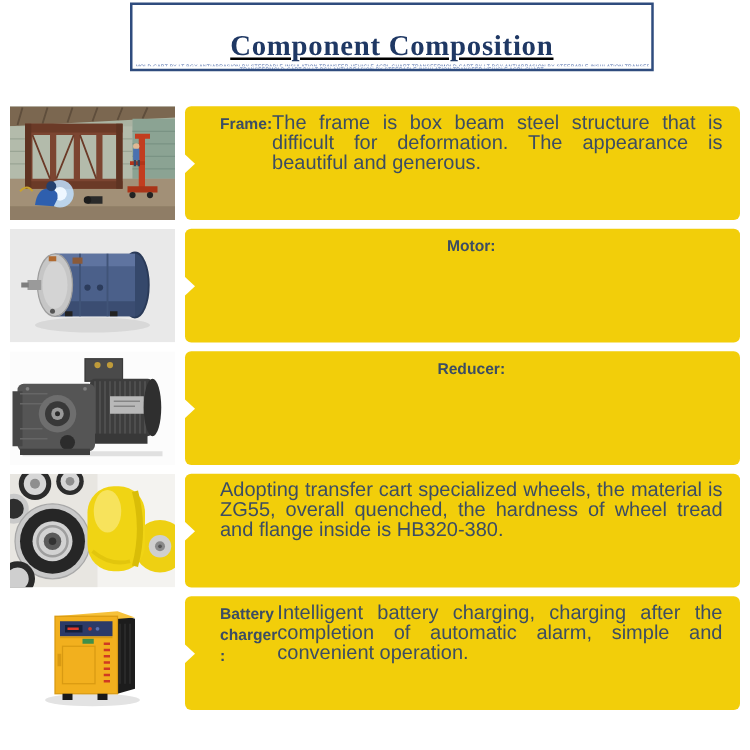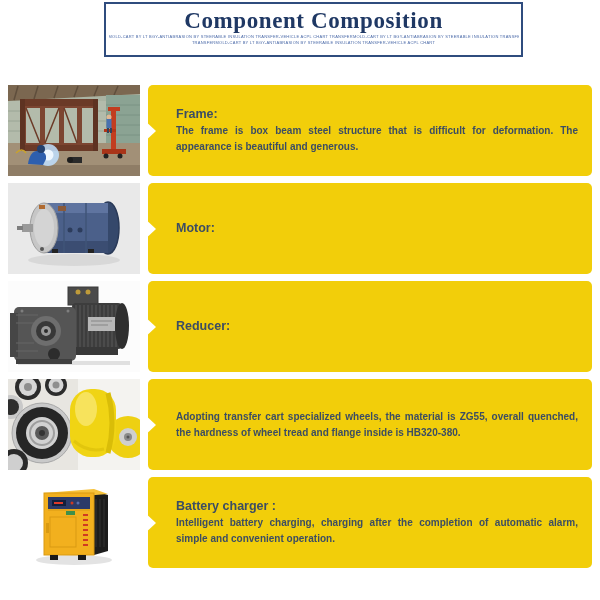--- a/index.html
+++ b/index.html
@@ -11,21 +11,22 @@
   *{margin:0;padding:0;box-sizing:border-box;}
   html,body{background:#fff;}
   body{font-family:"Liberation Sans",sans-serif;}
   .page{position:relative;width:600px;height:600px;background:#fff;overflow:hidden;}
 
   
   .header-box{
     position:absolute;left:104px;top:2px;width:419px;height:55px;
     border:2px solid var(--border-navy,#2F4C7E);
     display:flex;flex-direction:column;align-items:center;
-    padding-top:3px;
+    padding-top:19px;
+    text-decoration:underline;
   }
   .page-title{
     font-family:"Liberation Serif",serif;font-weight:700;
     font-size:23px;line-height:27px;color:var(--title-navy,#1F3864);
     letter-spacing:0.6px;white-space:nowrap;
   }
   .microtext{
     width:410px;text-align:center;color:#4a69a8;
     font-size:4px;line-height:6px;letter-spacing:0.25px;
     white-space:nowrap;overflow:hidden;filter:blur(0.3px);
@@ -38,35 +39,35 @@
 
   .photo{
     position:absolute;left:8px;top:0;width:132px;height:91px;overflow:hidden;
   }
   .photo svg{display:block;width:132px;height:91px;}
 
   .bubble{
     position:absolute;left:148px;top:0;width:444px;height:91px;
     background:var(--accent-yellow,#F2CE0A);
     border-radius:5px;
-    display:flex;flex-direction:column;justify-content:center;
+    display:flex;flex-direction:row;justify-content:center;
     padding:6px 14px 6px 28px;
   }
   .bubble::before{ 
     content:"";position:absolute;left:-6px;top:50%;margin-top:-13px;
     width:0;height:0;
     border-top:13px solid transparent;border-bottom:13px solid transparent;
     border-left:14px solid #ffffff;
   }
   .sec-title{
     font-size:12.5px;font-weight:700;color:var(--text-slate,#3C4D63);
     line-height:17px;
   }
   .sec-body{
-    font-size:10px;font-weight:700;color:var(--text-slate,#3C4D63);
+    font-size:16px;font-weight:400;color:var(--text-slate,#3C4D63);
     line-height:16px;text-align:justify;
   }
 </style>
 </head>
 <body>
 
 <div class="page">
 
   <div class="header-box">
     <div class="page-title">Component Composition</div>

